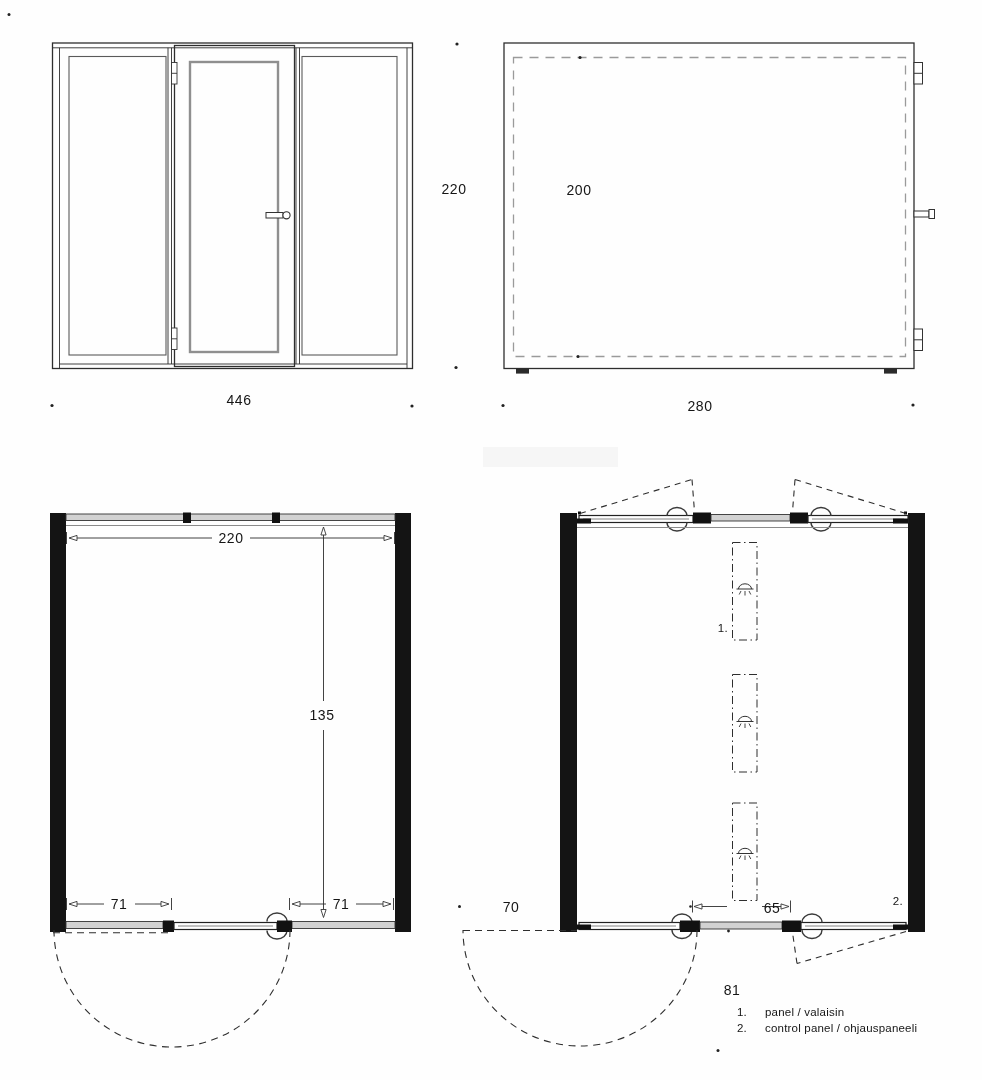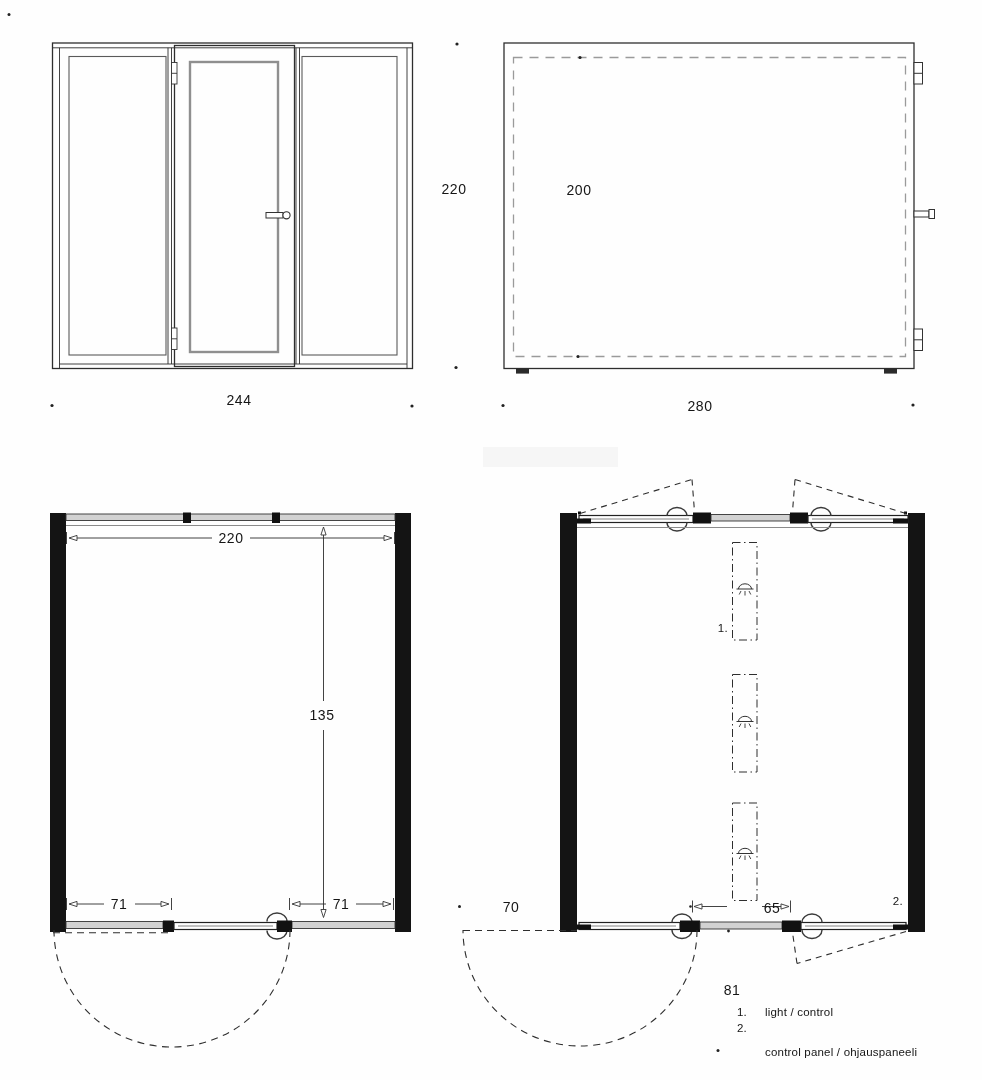--- a/index.html
+++ b/index.html
@@ -199,34 +199,34 @@
       <circle cx="52" cy="405.5" r="1.6"></circle>
       <circle cx="412" cy="406" r="1.6"></circle>
       <circle cx="503" cy="405.5" r="1.6"></circle>
       <circle cx="913" cy="405" r="1.6"></circle>
       <circle cx="459.5" cy="906.5" r="1.5"></circle>
       <circle cx="718" cy="1050.5" r="1.5"></circle>
     </g>
   </g>
 </svg>
 
-<div class="lbl" style="left:239px;top:400px;">244</div>
+<div class="lbl" style="left:239px;top:400px;">446</div>
 <div class="lbl" style="left:454px;top:189px;">220</div>
 <div class="lbl" style="left:579px;top:190px;">200</div>
 <div class="lbl" style="left:700px;top:406px;">280</div>
 <div class="lbl" style="left:231px;top:538px;">220</div>
 <div class="lbl" style="left:322px;top:715px;">135</div>
 <div class="lbl" style="left:119px;top:904px;">71</div>
 <div class="lbl" style="left:341px;top:904px;">71</div>
 <div class="lbl" style="left:511px;top:907px;text-align:right;">70</div>
 <div class="lbl" style="left:744px;top:908px;margin-left:28px;">65</div>
 <div class="lbl" style="left:720px;top:990px;margin-left:12px;">81</div>
 <div class="lbl" style="left:723px;top:628px;font-size:11.5px;">1.</div>
 <div class="lbl" style="left:898px;top:901px;font-size:11.5px;">2.</div>
 
 <div>
   <div class="lgd" style="left:737px;top:1012px;">1.</div>
-  <div class="lgd" style="left:765px;top:1012px;">light / control</div>
+  <div class="lgd" style="left:765px;top:1012px;">panel / valaisin</div>
   <div class="lgd" style="left:737px;top:1027.5px;">2.</div>
-  <div class="lgd" style="left:765px;top:1027.5px;margin-top:24px;">control panel / ohjauspaneeli</div>
+  <div class="lgd" style="left:765px;top:1027.5px;">control panel / ohjauspaneeli</div>
 </div>
 
 </div>
 
 </body></html>

